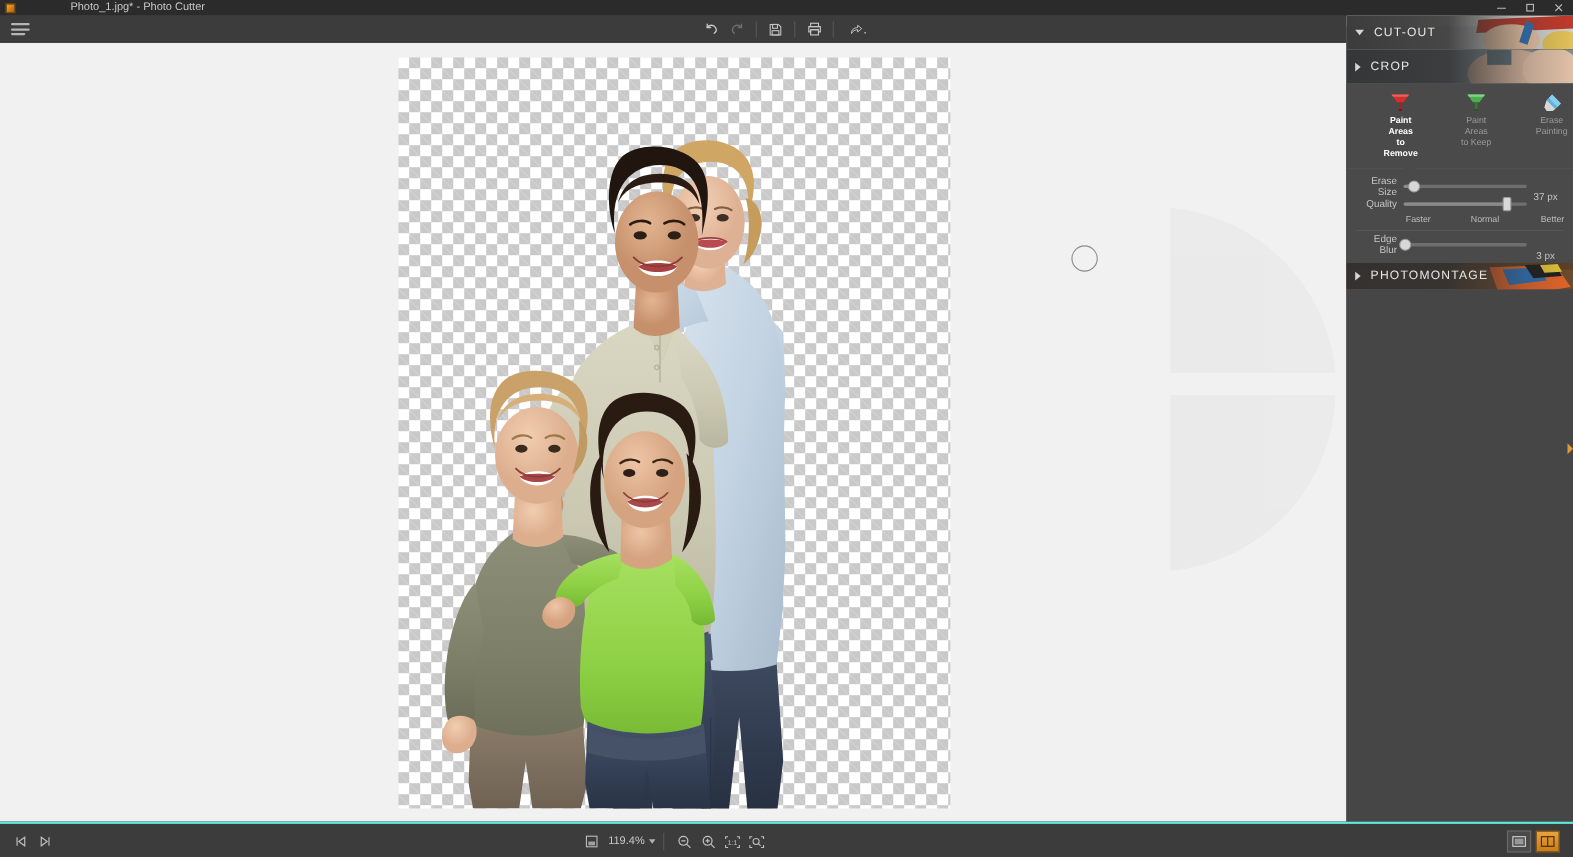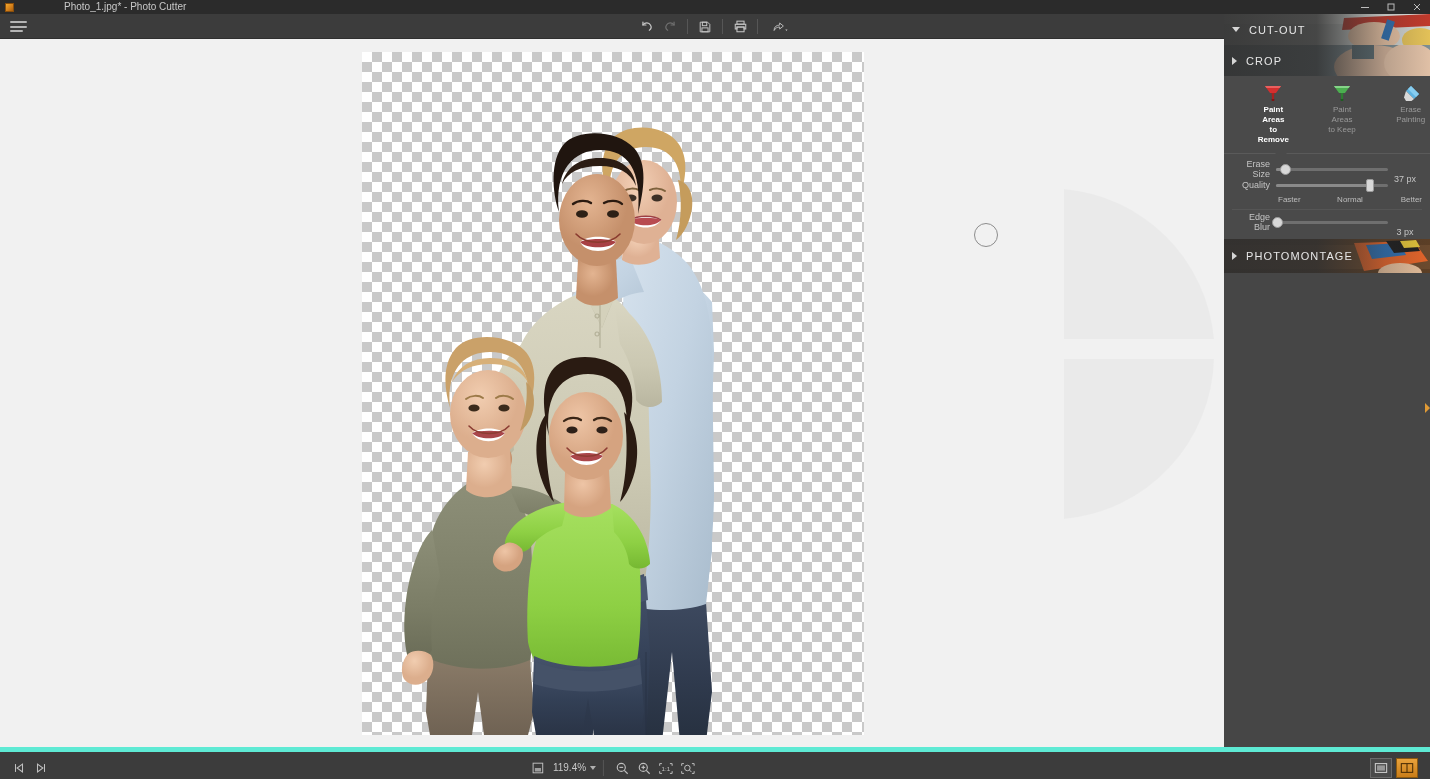--- a/index.html
+++ b/index.html
@@ -76,21 +76,21 @@
     opacity:.055; pointer-events:none;
   }
   .brush-cursor {
     position:absolute; left:974px; top:184px; width:24px; height:24px;
     border:1px solid #8d8d8d; border-radius:50%;
   }
 
   
   .statusbar {
     position:absolute; bottom:0; left:0; width:1430px; height:32px;
-    background:#3c3c3c; border-top:5px solid #5eead4;
+    background:#3c3c3c; border-top:2px solid #5eead4;
   }
   .sb-left { position:absolute; left:8px; top:0; height:32px; display:flex; align-items:center; }
   .sb-center {
     position:absolute; left:613px; transform:translateX(-50%); top:0;
     height:32px; display:flex; align-items:center;
   }
   .sb-right { position:absolute; right:12px; top:0; height:32px; display:flex; align-items:center; gap:4px; }
   .sbtn {
     width:22px; height:22px; display:flex; align-items:center; justify-content:center;
     color:#c0c0c0;
@@ -117,21 +117,21 @@
     display:flex; align-items:center; cursor:pointer;
   }
   .sec-bg { position:absolute; inset:0; }
   .sec-scrim { position:absolute; inset:0; background:linear-gradient(90deg,rgba(48,48,48,.93) 0%,rgba(48,48,48,.86) 45%,rgba(48,48,48,.22) 78%,rgba(48,48,48,0) 100%); }
   .sec-tri { position:relative; margin-left:8px; margin-right:9px; width:7px;height:8px; flex:none; }
   .sec-tri.right { width:0;height:0;border-top:4px solid transparent;border-bottom:4px solid transparent;border-left:5px solid #d6d6d6; }
   .sec-tri.down  { width:0;height:0;border-left:4px solid transparent;border-right:4px solid transparent;border-top:5px solid #d6d6d6; }
   .sec-title {
     position:relative; font-size:11px; letter-spacing:1.1px; color:#e6e6e6;
   }
-  .sec-header.tall { height:34px; }
+  .sec-header.tall { height:24px; }
 
   .tools-row {
     display:flex; background:#4a4a4a; padding:8px 0 6px 0; position:relative;
   }
   .tool {
     flex:1; display:flex; flex-direction:column; align-items:center; gap:3px;
     cursor:pointer; padding-bottom:2px;padding-left:30px;
   }
   .tool-lbl { font-size:8px; line-height:10px; text-align:center; color:#9a9a9a; }
   .tool.active .tool-lbl { color:#ffffff; font-weight:bold; }

